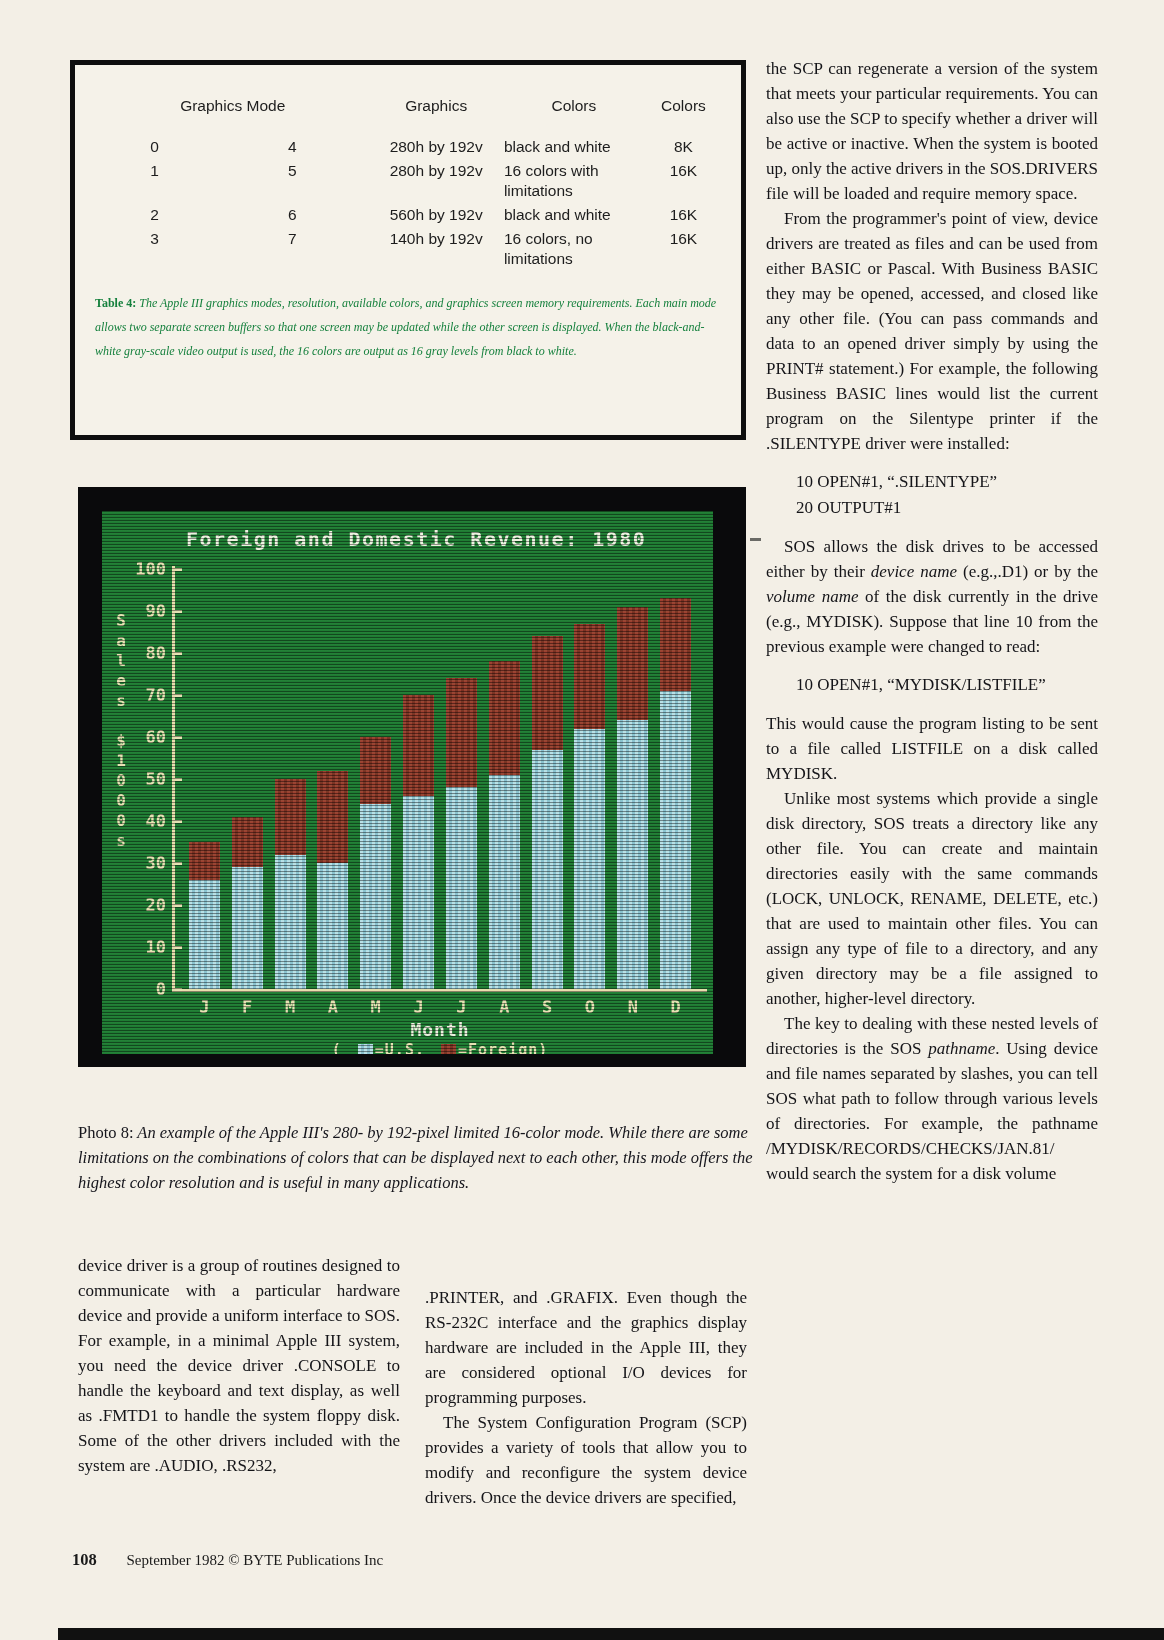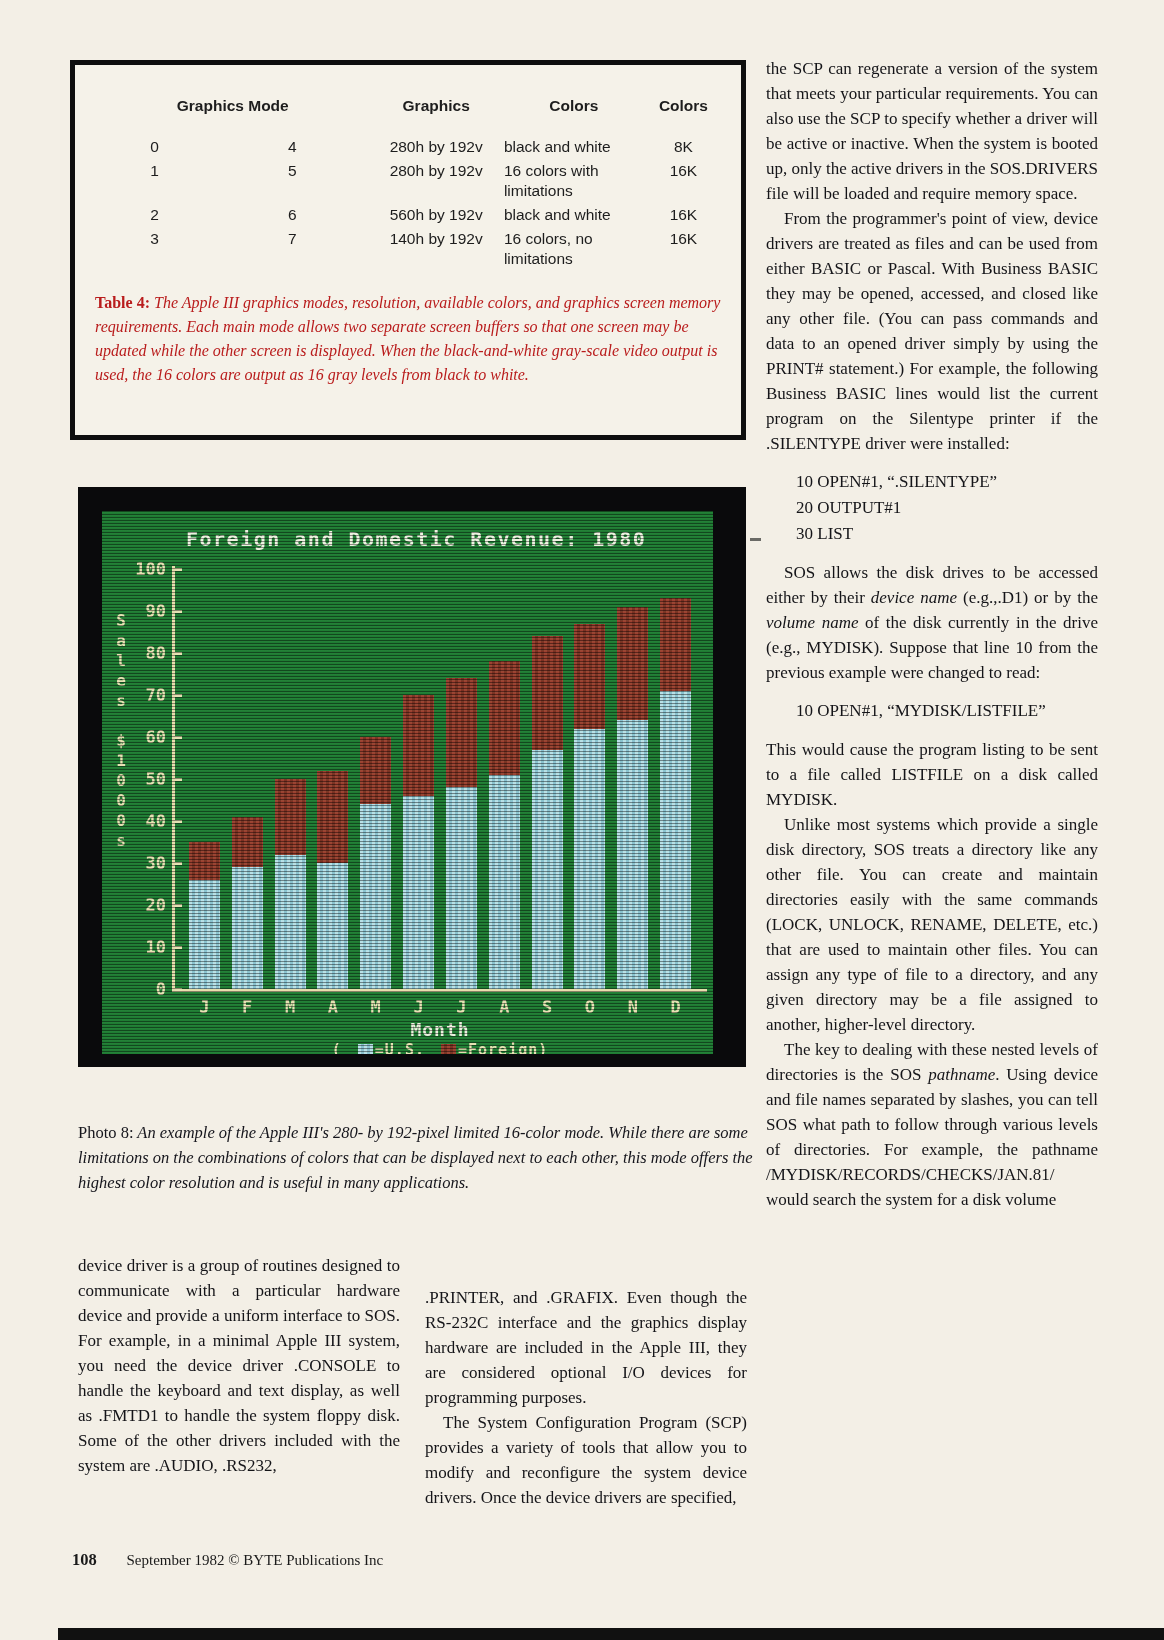--- a/index.html
+++ b/index.html
@@ -5,30 +5,30 @@
   html,body{margin:0;padding:0;background:#c9c5bc;}
   .page{position:relative;width:1164px;height:1640px;margin:0 auto;background:#f3efe6;
         font-family:"Liberation Serif", serif;color:#161616;overflow:hidden;}
 
   
   .table-box{position:absolute;left:70px;top:60px;width:676px;height:380px;
              border:5px solid #0e0e0e;background:#f5f2e9;box-sizing:border-box;
              padding:30px 20px 10px 20px;}
   table.specs{width:100%;border-collapse:collapse;font-family:"Liberation Sans",sans-serif;
               font-size:15.5px;color:#1d1d1d;}
-  table.specs th{font-weight:bold;padding:1px 2px;line-height:20px;}
+  table.specs th{font-weight:normal;padding:1px 2px;line-height:20px;}
   table.specs td{padding:2px 2px;line-height:20px;vertical-align:top;}
   .col-main{width:19%;text-align:center;}
   .col-alt{width:25%;text-align:center;}
   .col-res{width:21%;text-align:center;}
   .col-colors{width:23%;text-align:left;}
   .col-mem{width:12%;text-align:center;}
   .hdr-row1 th{padding-top:0;}
   .spacer-row td{height:14px;}
-  .table-caption{margin-top:20px;font-size:16px;line-height:24px;color:#b91c1c;
+  .table-caption{margin-top:20px;font-size:12px;line-height:24px;color:#15803d;
                  font-style:italic;text-align:left;}
   .table-caption .cap-label{font-style:normal;font-weight:bold;}
 
   
   .photo{position:absolute;left:78px;top:487px;width:668px;height:580px;background:#0a0a0c;
          box-sizing:border-box;padding:24px 33px 13px 24px;}
   .screen{position:relative;width:611px;height:543px;background:#1f7c33;overflow:hidden;
           font-family:"DejaVu Sans Mono",monospace;font-weight:bold;}
   .screen::after{content:"";position:absolute;inset:0;z-index:6;pointer-events:none;
           background:repeating-linear-gradient(180deg,rgba(0,0,0,.42) 0px,rgba(0,0,0,.42) 1px,
@@ -256,21 +256,20 @@
   <div class="textcol col-mid-box" id="col-mid">
       <p>.PRINTER, and .GRAFIX. Even though the RS-232C interface and the graphics display hardware are included in the Apple III, they are considered optional I/O devices for programming purposes.</p>
       <p class="indent">The System Configuration Program (SCP) provides a variety of tools that allow you to modify and reconfigure the system device drivers. Once the device drivers are specified,</p>
     </div>
   <div class="textcol col-right-box" id="col-right">
       <p>the SCP can regenerate a version of the system that meets your particular requirements. You can also use the SCP to specify whether a driver will be active or inactive. When the system is booted up, only the active drivers in the SOS.DRIVERS file will be loaded and require memory space.</p>
       <p class="indent">From the programmer's point of view, device drivers are treated as files and can be used from either BASIC or Pascal. With Business BASIC they may be opened, accessed, and closed like any other file. (You can pass commands and data to an opened driver simply by using the PRINT# statement.) For example, the following Business BASIC lines would list the current program on the Silentype printer if the .SILENTYPE driver were installed:</p>
       <div class="code">
         <div>10  OPEN#1, “.SILENTYPE”</div>
         <div>20  OUTPUT#1</div>
-        <div>30  LIST</div>
       </div>
       <p class="indent">SOS allows the disk drives to be accessed either by their <em>device name</em> (e.g.,.D1) or by the <em>volume name</em> of the disk currently in the drive (e.g., MYDISK). Suppose that line 10 from the previous example were changed to read:</p>
       <div class="code">
         <div>10  OPEN#1, “MYDISK/LISTFILE”</div>
       </div>
       <p>This would cause the program listing to be sent to a file called LISTFILE on a disk called MYDISK.</p>
       <p class="indent">Unlike most systems which provide a single disk directory, SOS treats a directory like any other file. You can create and maintain directories easily with the same commands (LOCK, UNLOCK, RENAME, DELETE, etc.) that are used to maintain other files. You can assign any type of file to a directory, and any given directory may be a file assigned to another, higher-level directory.</p>
       <p class="indent">The key to dealing with these nested levels of directories is the SOS <em>pathname</em>. Using device and file names separated by slashes, you can tell SOS what path to follow through various levels of directories. For example, the pathname /MYDISK/RECORDS/CHECKS/JAN.81/ would search the system for a disk volume</p>
     </div>
 

